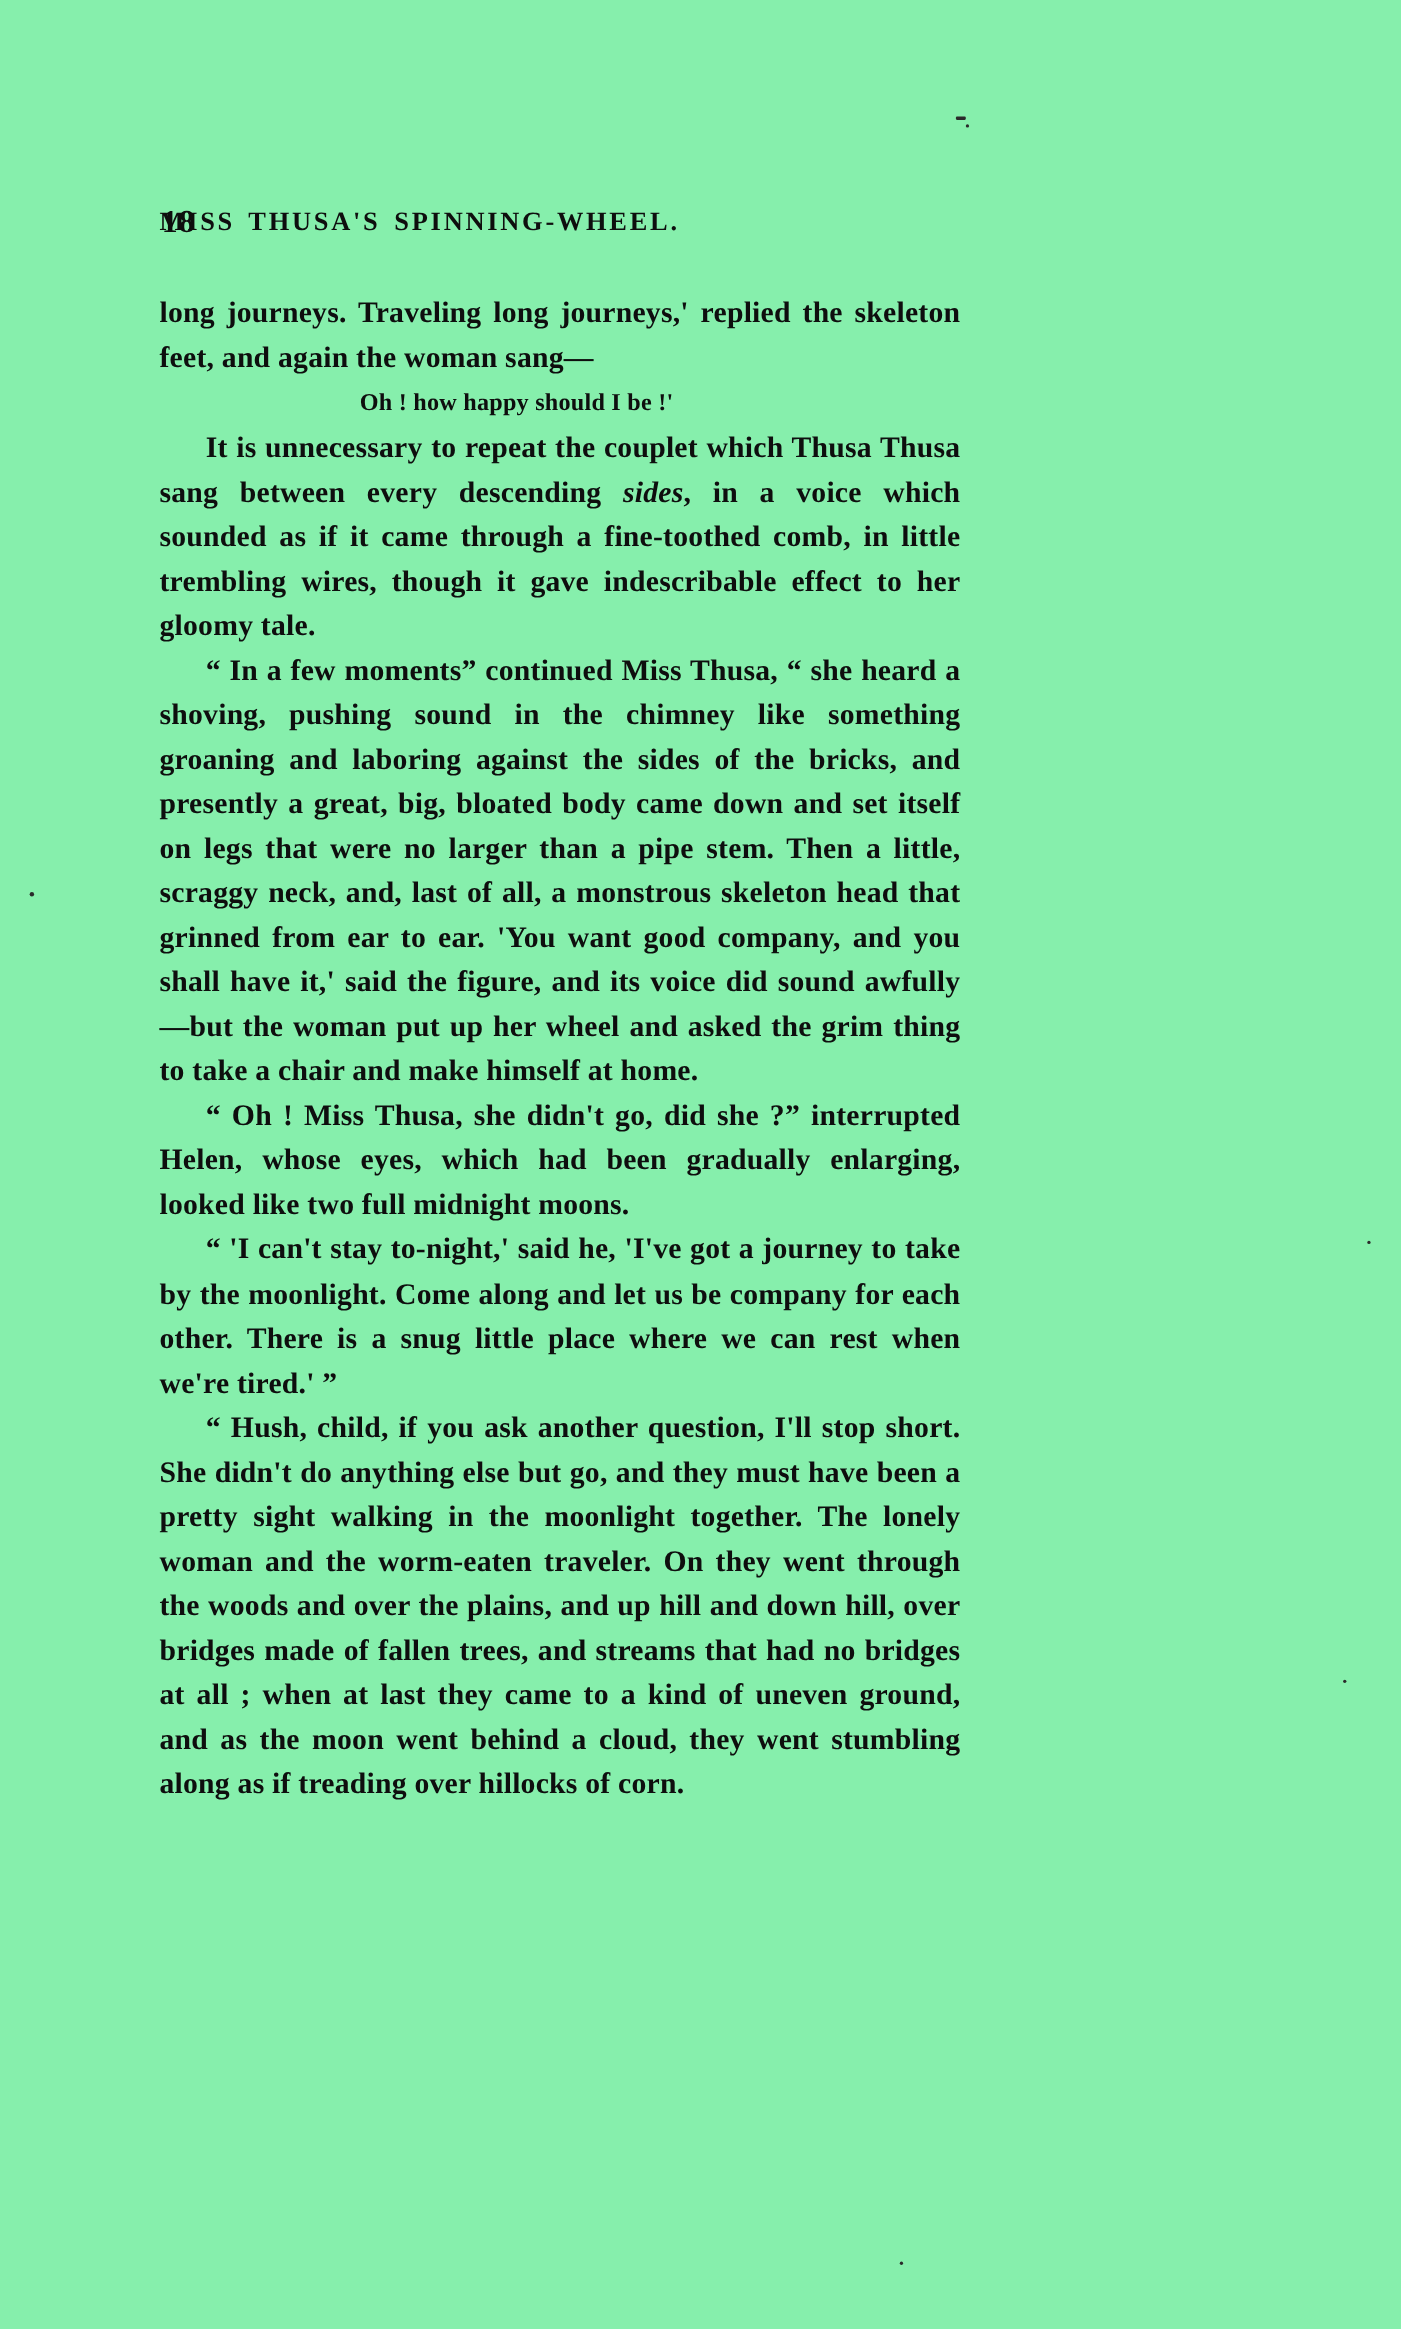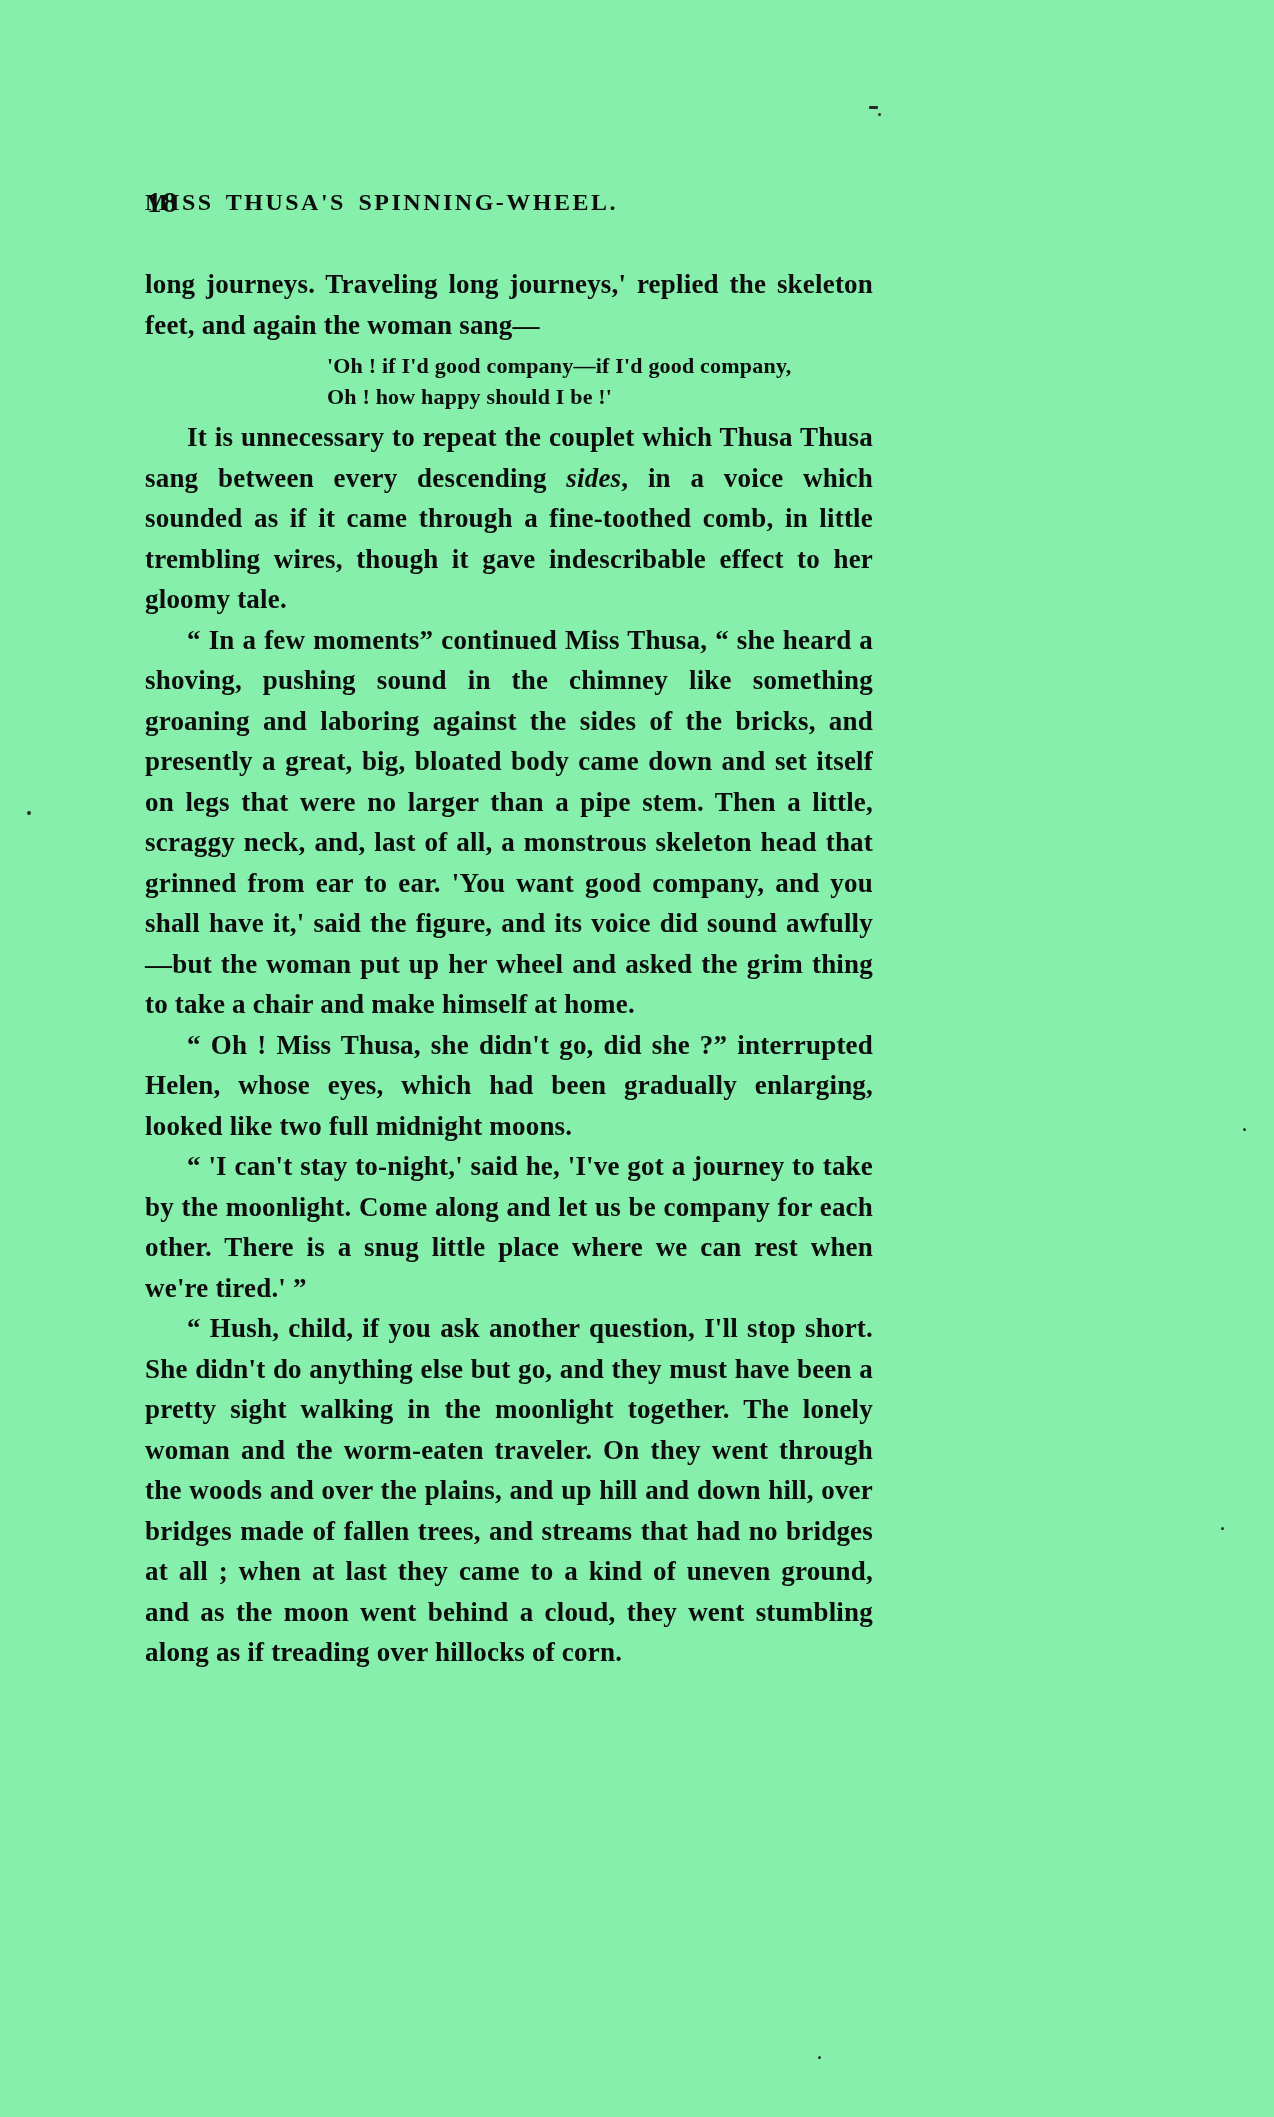--- a/index.html
+++ b/index.html
@@ -63,21 +63,20 @@
     <div class="running-head">
       <span class="page-number">18</span>
       <span class="running-title">MISS THUSA'S SPINNING-WHEEL.</span>
     </div>
 
     <div class="body-text">
 
       <p class="noindent">long journeys.  Traveling long journeys,' replied the skeleton feet, and again the woman sang—</p>
 
       <div class="verse">
-        <div>'Oh !  if I'd good company—if I'd good company,</div>
         <div>Oh !  how happy should I be !'</div>
       </div>
 
 
       <p class="indent"><span>It is unnecessary to repeat the couplet which Thusa Thusa sang between every descending </span><i>sides</i><span>, in a voice which sounded as if it came through a fine-toothed comb, in little trembling wires, though it gave indescribable effect to her gloomy tale.</span></p>
 
       <p class="indent">“ In a few moments” continued Miss Thusa, “ she heard a shoving, pushing sound in the chimney like something groaning and laboring against the sides of the bricks, and presently a great, big, bloated body came down and set itself on legs that were no larger than a pipe stem.  Then a little, scraggy neck, and, last of all, a monstrous skeleton head that grinned from ear to ear.  'You want good company, and you shall have it,' said the figure, and its voice did sound awfully—but the woman put up her wheel and asked the grim thing to take a chair and make himself at home.</p>
 
       <p class="indent">“ Oh !  Miss Thusa, she didn't go, did she ?” interrupted Helen, whose eyes, which had been gradually enlarging, looked like two full midnight moons.</p>
 

